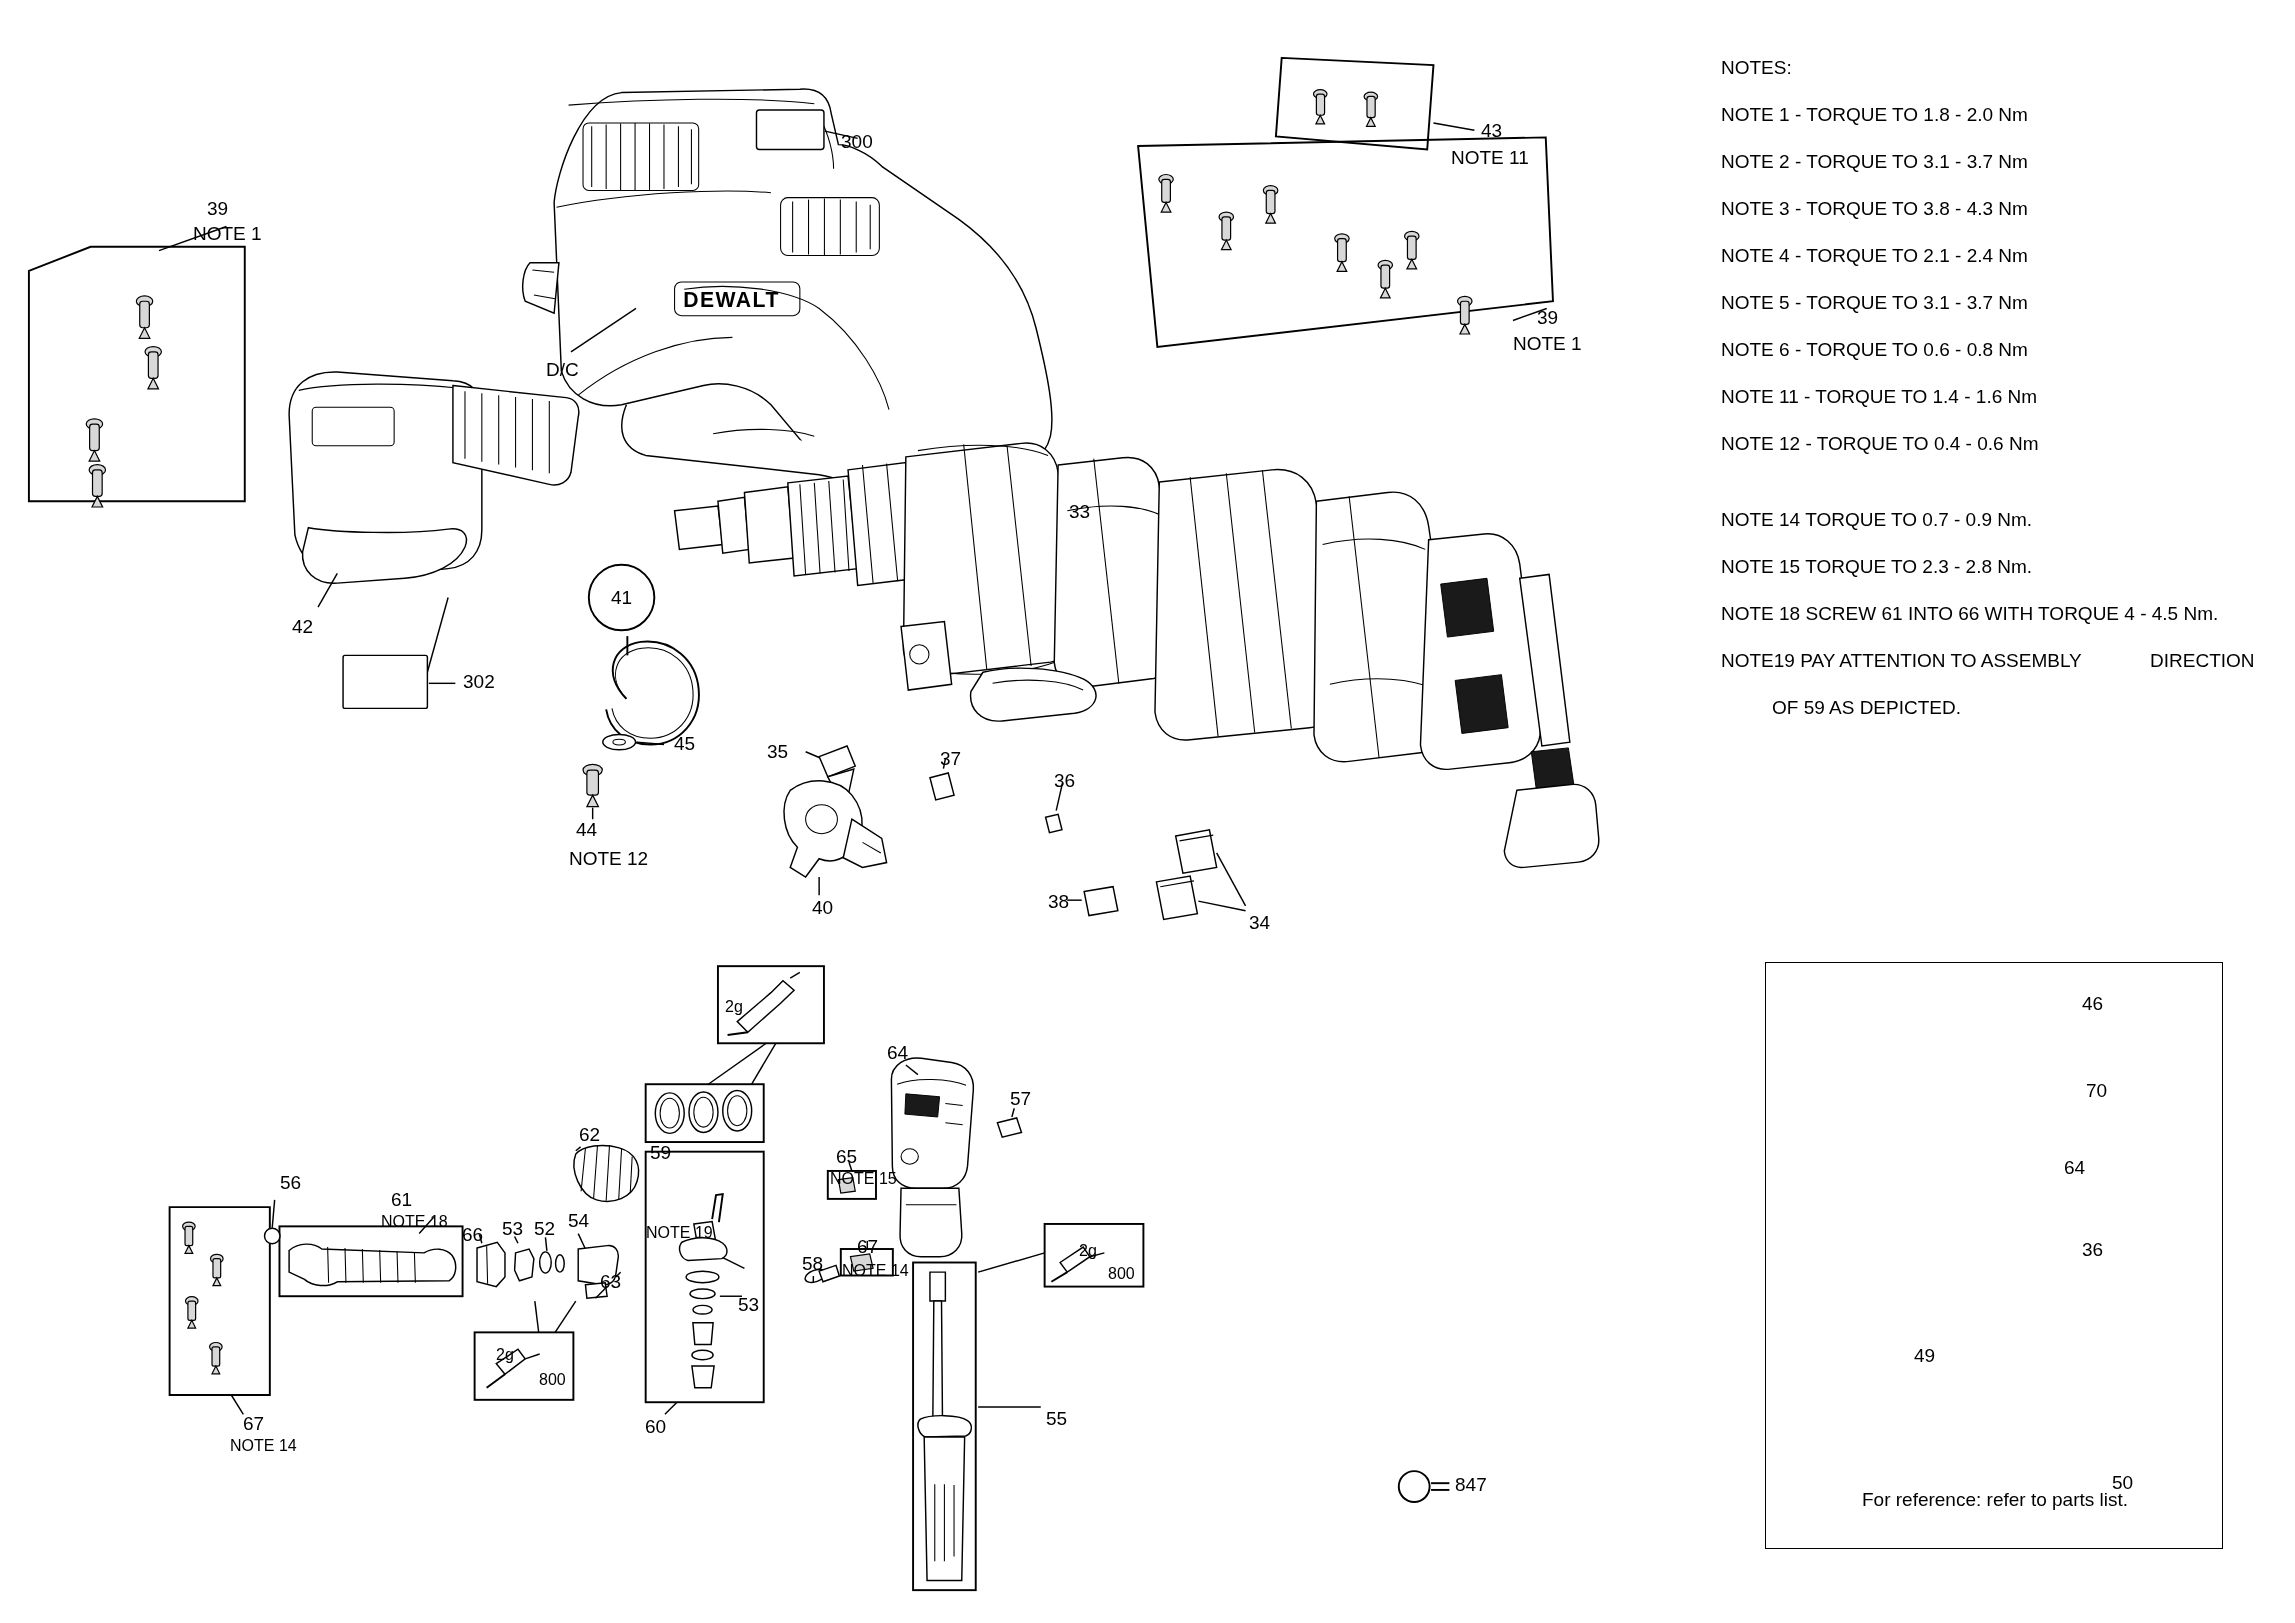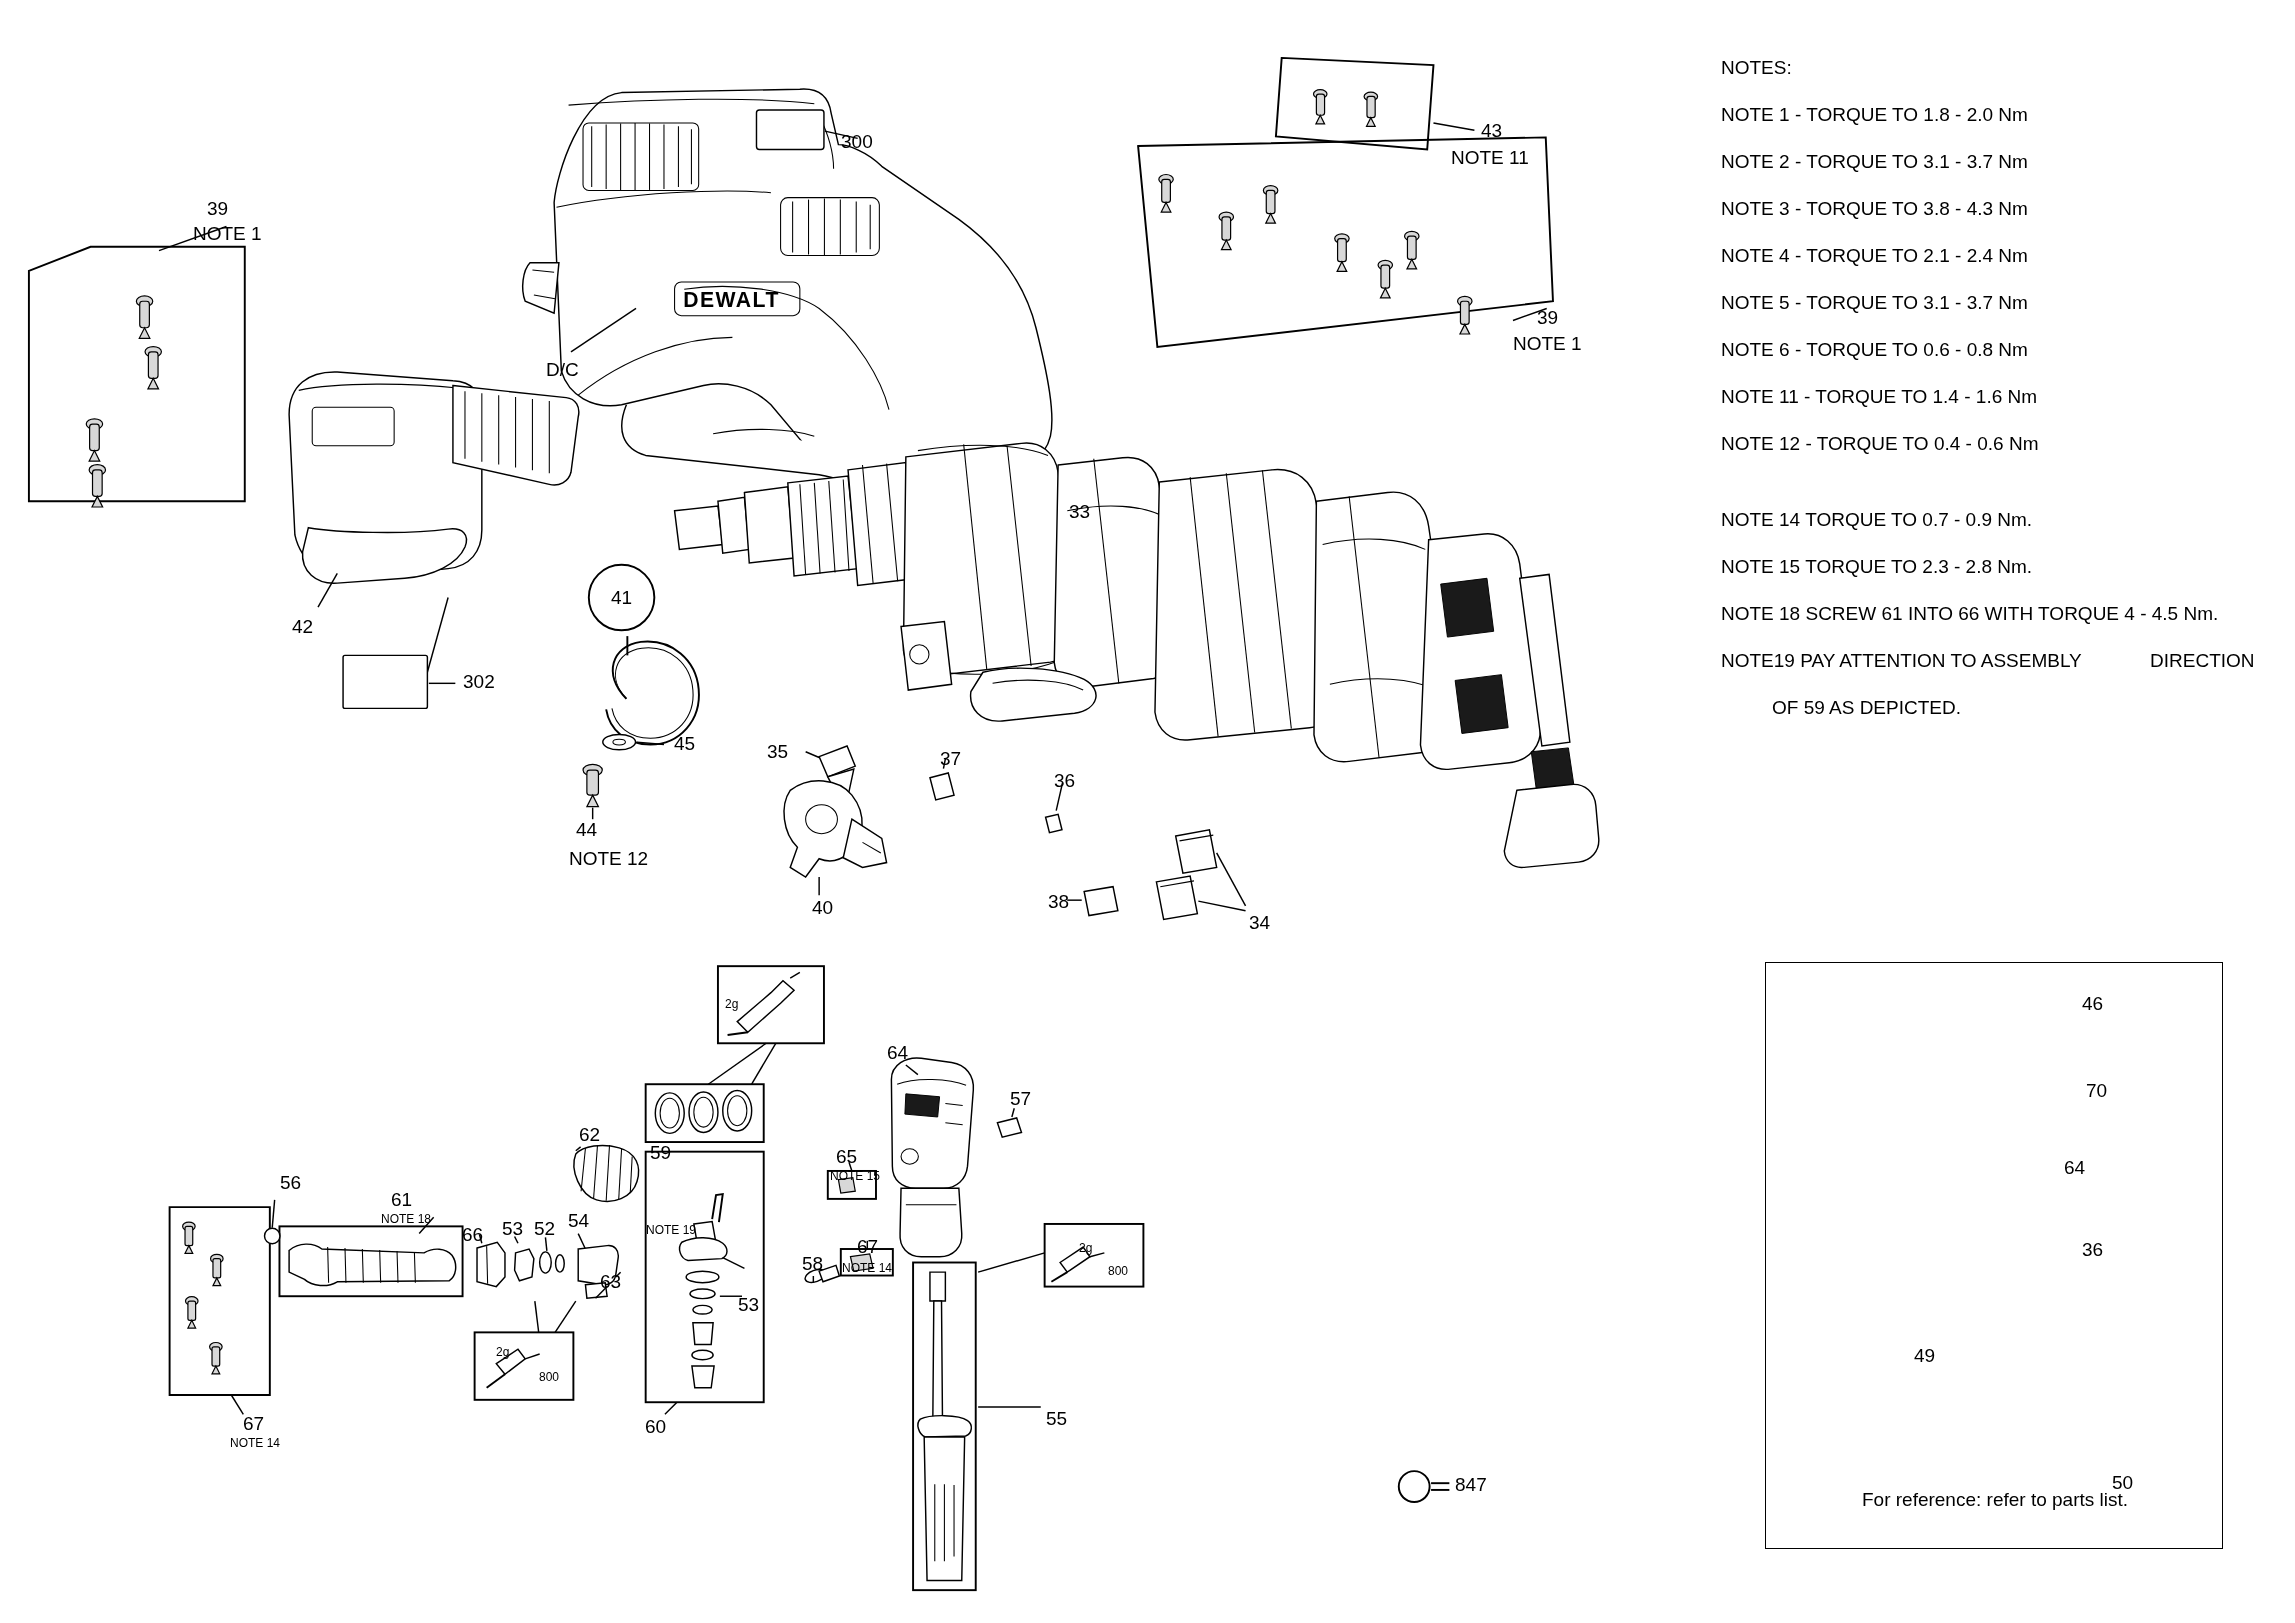--- a/index.html
+++ b/index.html
@@ -19,21 +19,21 @@
     overflow: hidden;
   }
   .lbl {
     position: absolute;
     font-size: 19px;
     line-height: 1.15;
     color: #000;
     white-space: pre;
   }
   .lbl.small {
-    font-size: 12px;
+    font-size: 16px;
   }
   .notes-block {
     position: absolute;
     left: 1721px;
     top: 58px;
     width: 554px;
     font-size: 19px;
     line-height: 1.0;
   }
   .notes-block .nrow {

